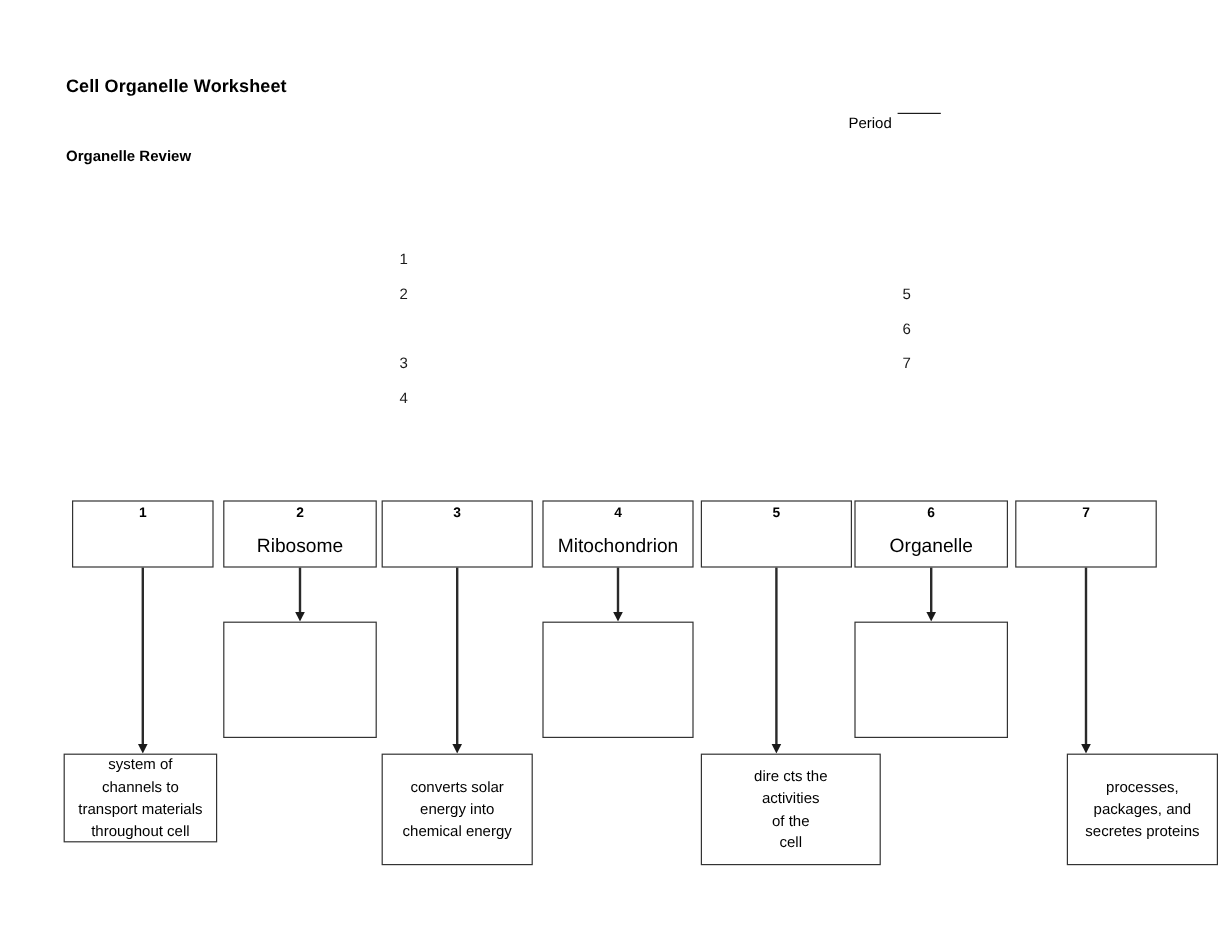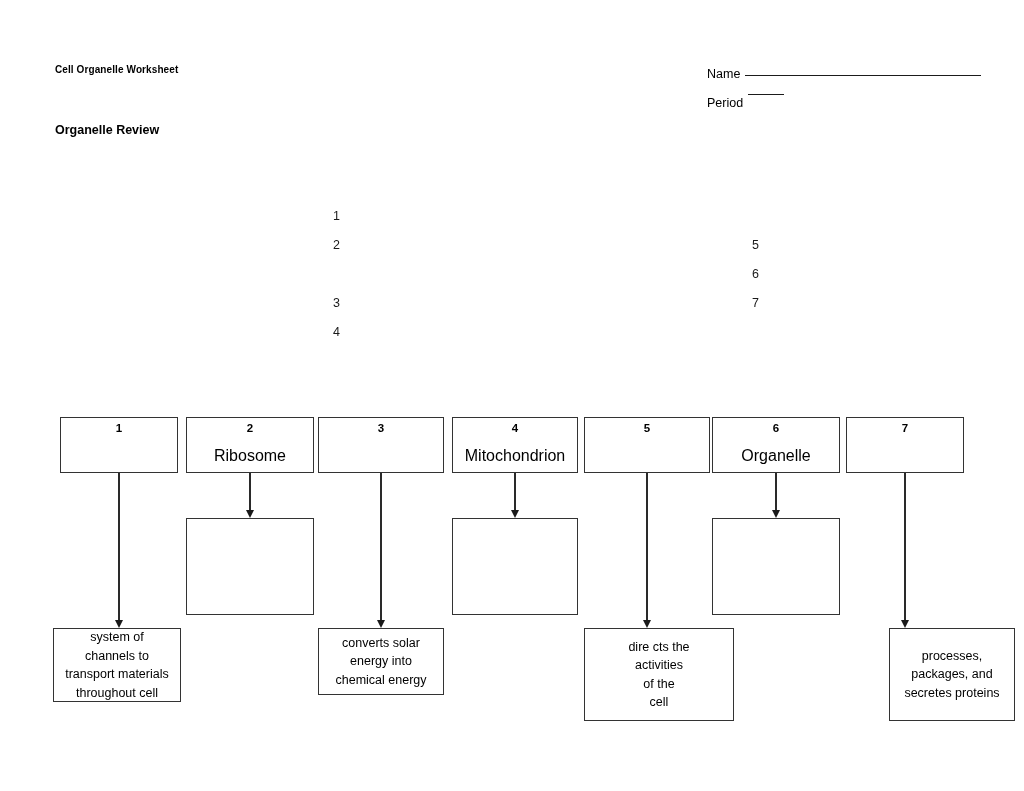--- a/index.html
+++ b/index.html
@@ -19,21 +19,21 @@
   .sheet {
     position: absolute;
     inset: 0;
   }
 
   
   .doc-title {
     position: absolute;
     left: 55px;
     top: 64px;
-    font-size: 10px;
+    font-size: 15px;
     font-weight: bold;
     letter-spacing: 0.1px;
     white-space: nowrap;
   }
   .name-row {
     position: absolute;
     left: 707px;
     top: 67px;
     font-size: 12.5px;
     white-space: nowrap;
@@ -140,24 +140,20 @@
     margin-top: -1px;
   }
 </style>
 </head>
 <body>
 
 <div class="sheet">
 
   <div class="doc-title">Cell Organelle Worksheet</div>
 
-  <div class="name-row">
-    <span>Name</span>
-    <span class="fill-line long"></span>
-  </div>
 
   <div class="period-row">
     <span>Period</span>
     <span class="fill-line short"></span>
   </div>
 
   <div class="section-title">Organelle Review</div>
 
   <div id="callout-layer">
       <div class="callout" style="left: 333px; top: 210px;">1</div>
@@ -194,21 +190,21 @@
       </div>
       <div class="fbox" style="left: 186px; top: 518px; width: 128px; height: 97px;"></div>
       <div class="fbox" style="left: 318px; top: 417px; width: 126px; height: 56px;">
         <span class="num">3</span>
         <span class="organelle"></span>
       </div>
       <div class="arrow" style="left: 375px; top: 473px; height: 155px;">
         <div class="shaft"></div>
         <div class="head"></div>
       </div>
-      <div class="fbox func" style="left: 318px; top: 628px; width: 126px; height: 67px;">
+      <div class="fbox func" style="left: 318px; top: 628px; width: 126px; height: 93px;">
         <span class="func-text">converts solar
 energy into
 chemical energy</span>
       </div>
       <div class="fbox" style="left: 452px; top: 417px; width: 126px; height: 56px;">
         <span class="num">4</span>
         <span class="organelle">Mitochondrion</span>
       </div>
       <div class="arrow" style="left: 509px; top: 473px; height: 45px;">
         <div class="shaft"></div>

